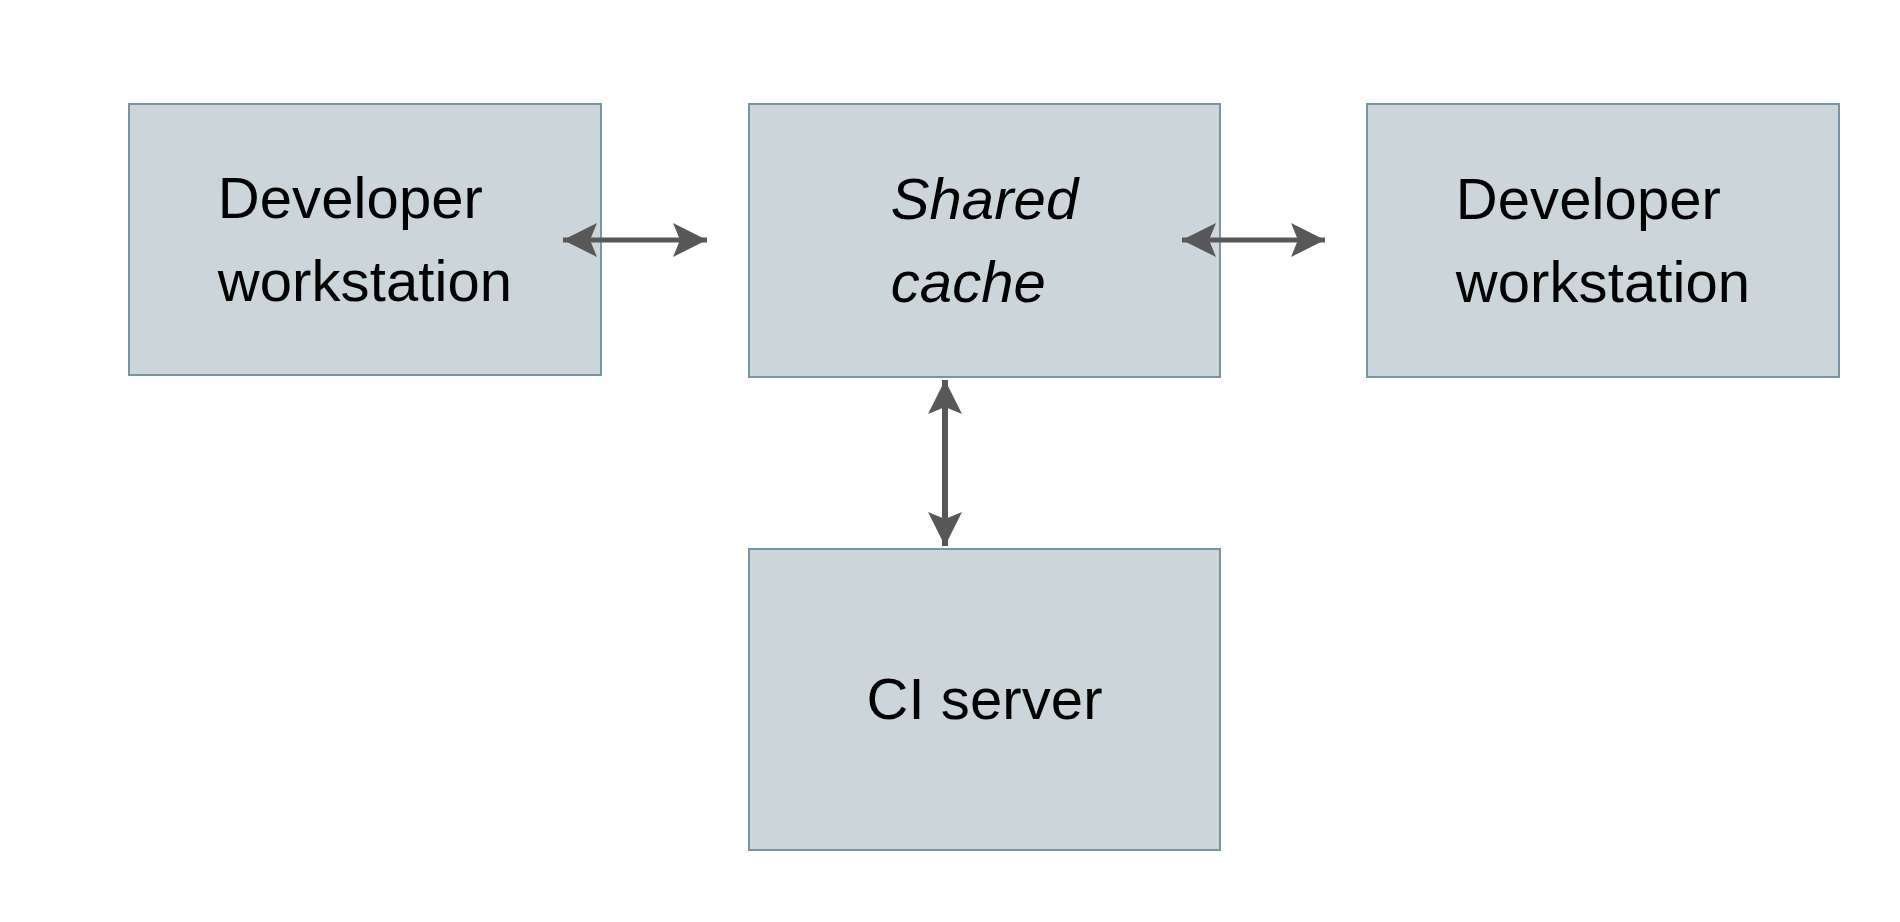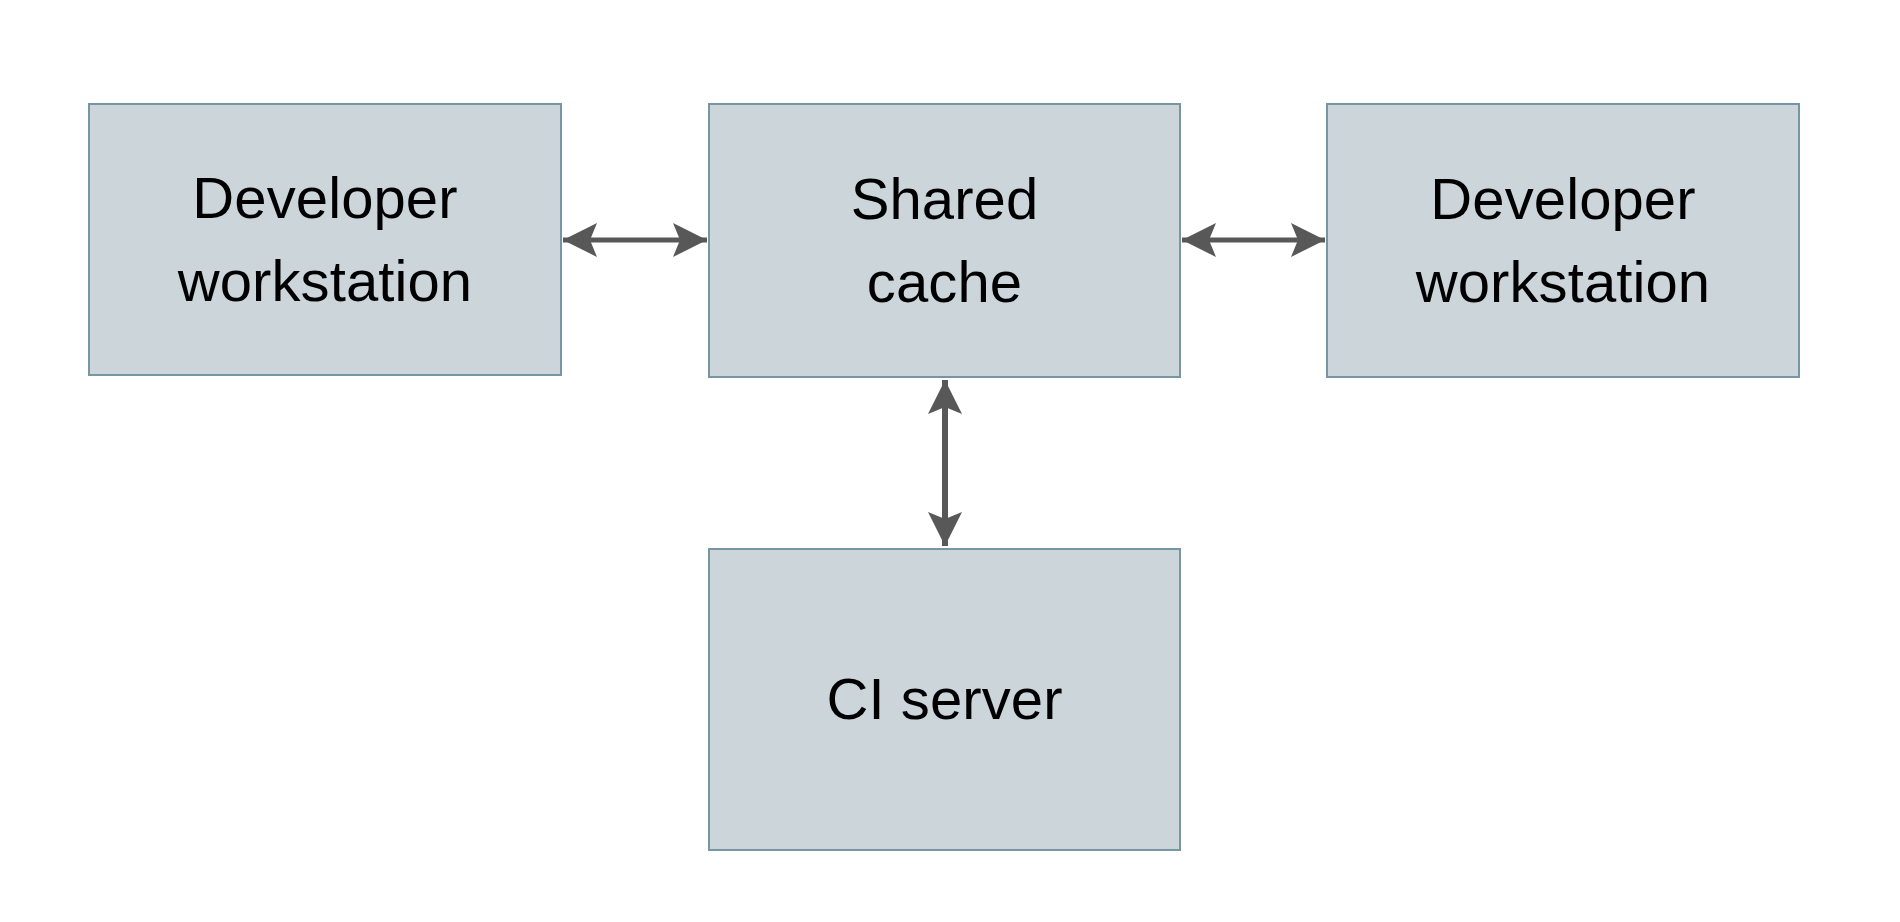--- a/index.html
+++ b/index.html
@@ -19,44 +19,45 @@
     overflow: hidden;
   }
   .node {
     position: absolute;
     box-sizing: border-box;
     background: #ccd6da;
     border: 2px solid #7795a3;
     display: flex;
     align-items: center;
     justify-content: center;
-    text-align: center;
+    text-align: left;
     color: #000000;
     font-size: 58px;
     line-height: 1.42;
     font-weight: 400;
     letter-spacing: 0.1px;
     white-space: pre-line;
     user-select: none;
+    margin-left: 40px;
   }
   .edge {
     position: absolute;
     overflow: visible;
   }
   .edge svg { display: block; overflow: visible; }
 </style>
 </head>
 <body>
 
 <div id="canvas" style="background: rgb(255, 255, 255);">
 
   <div class="node" id="node-0" style="left: 88px; top: 103px; width: 474px; height: 273px; background: rgb(204, 214, 218); border-color: rgb(119, 149, 163); color: rgb(0, 0, 0);">Developer
 workstation</div>
 
-  <div class="node" id="node-1" style="left: 708px; top: 103px; width: 473px; height: 275px; background: rgb(204, 214, 218); border-color: rgb(119, 149, 163); color: rgb(0, 0, 0);">Shared
+  <div class="node" id="node-1" style="left: 708px; top: 103px; width: 473px; height: 275px; background: rgb(204, 214, 218); border-color: rgb(119, 149, 163); color: rgb(0, 0, 0); font-style: italic;">Shared
 cache</div>
 
   <div class="node" id="node-2" style="left: 1326px; top: 103px; width: 474px; height: 275px; background: rgb(204, 214, 218); border-color: rgb(119, 149, 163); color: rgb(0, 0, 0);">Developer
 workstation</div>
 
   <div class="node" id="node-3" style="left: 708px; top: 548px; width: 473px; height: 303px; background: rgb(204, 214, 218); border-color: rgb(119, 149, 163); color: rgb(0, 0, 0);">CI server</div>
 
   <div class="edge" id="edge-0" style="left: 563px; top: 200px;">
     <svg width="144" height="80" viewBox="0 0 144 80">
       <g class="arrow-glyph">

